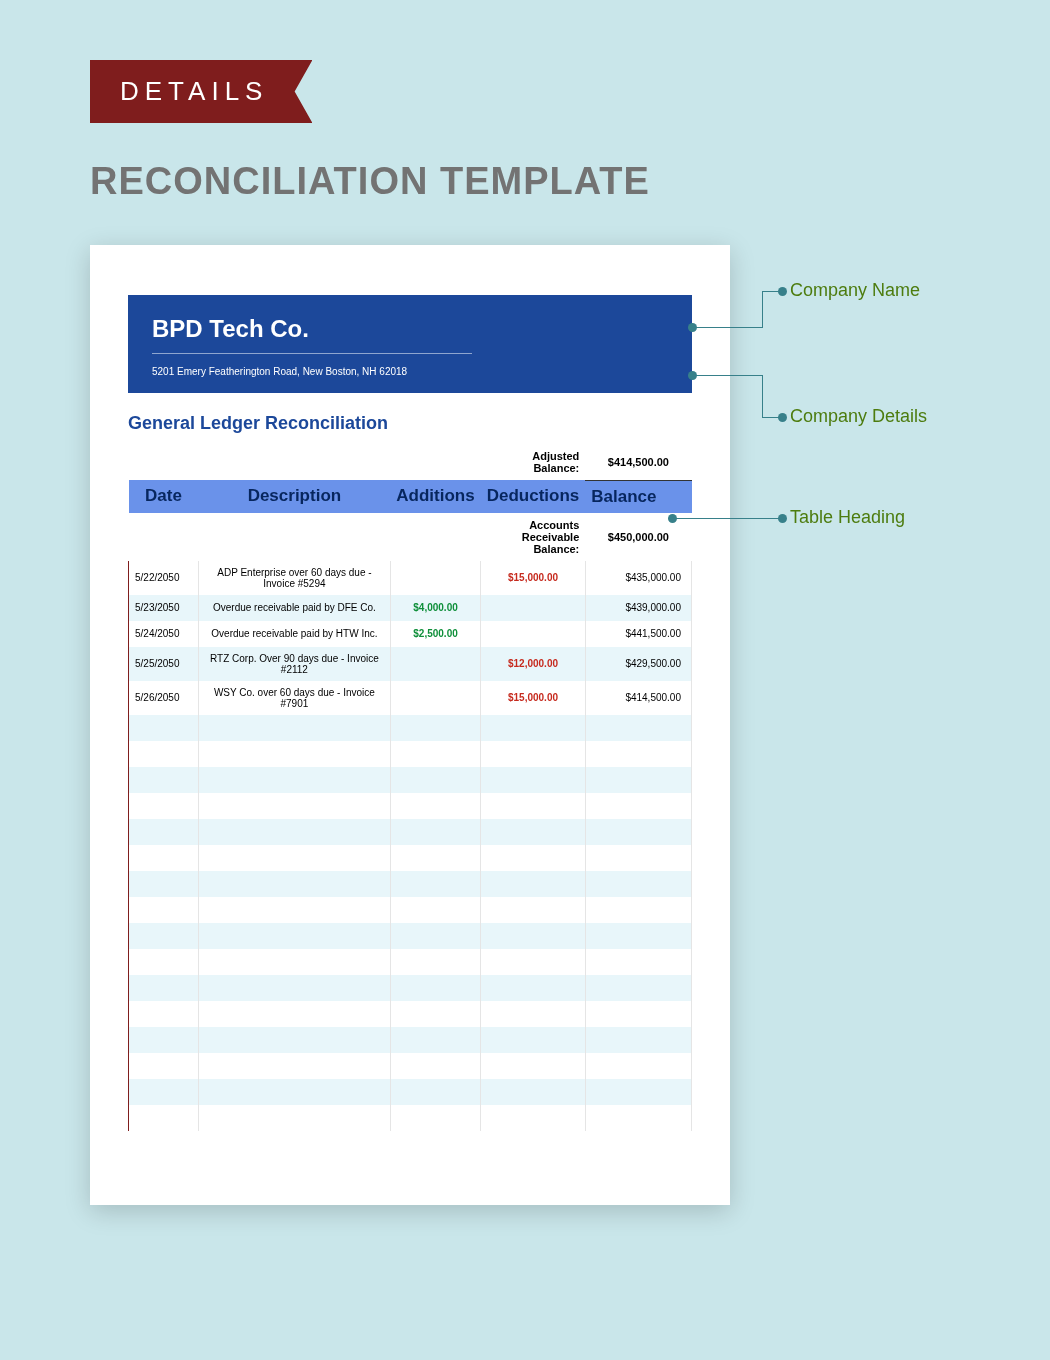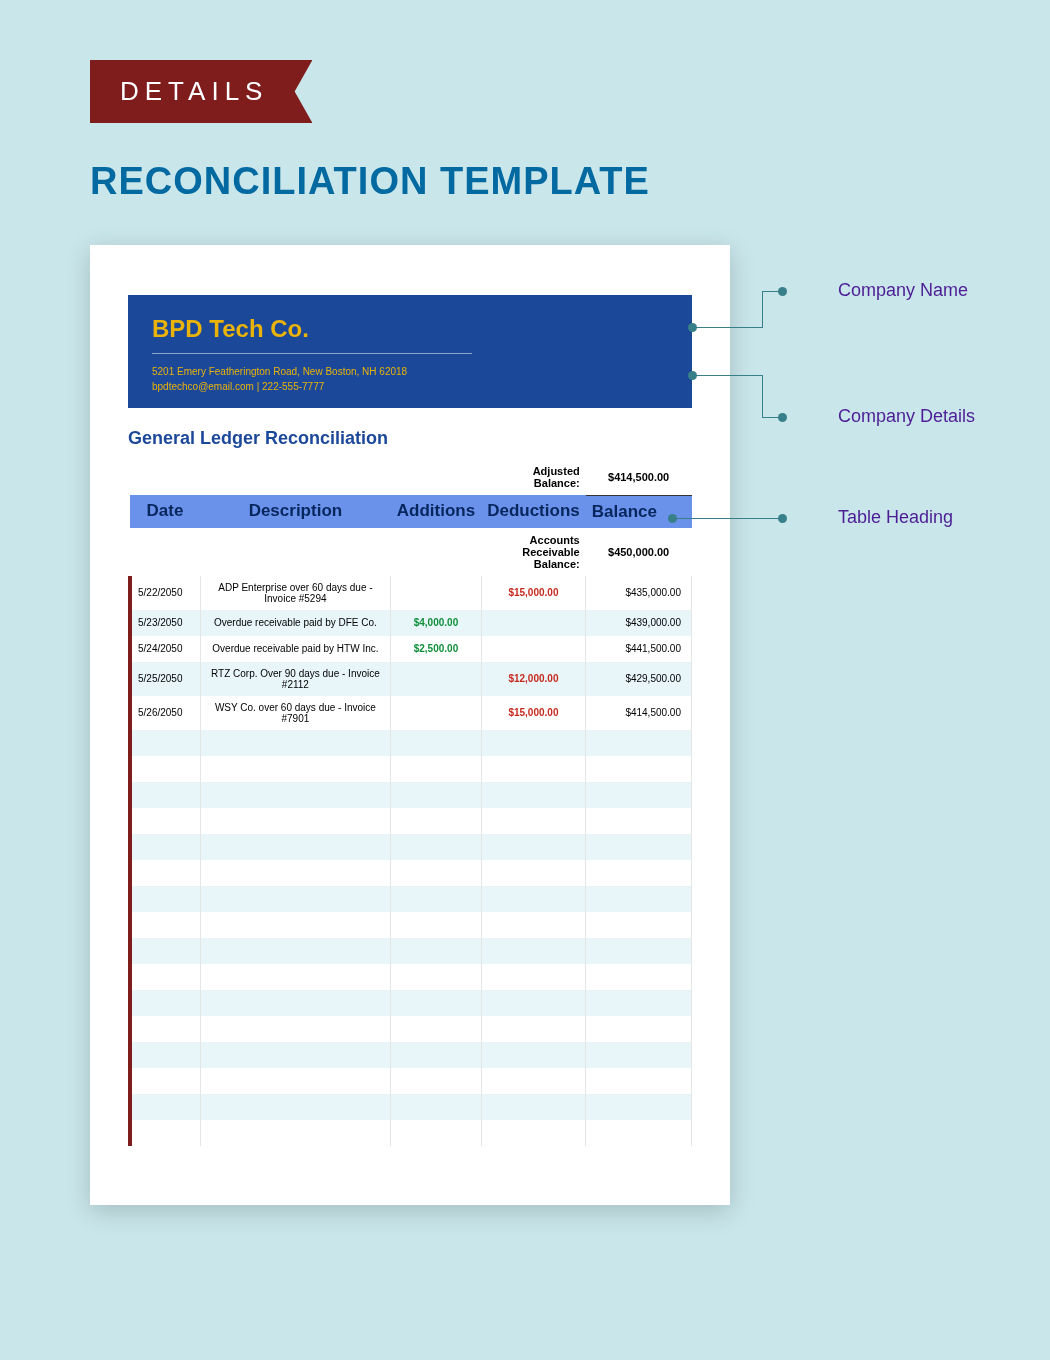--- a/index.html
+++ b/index.html
@@ -20,38 +20,38 @@
     font-size: 26px;
     letter-spacing: 6px;
     font-weight: 500;
     padding: 16px 44px 16px 30px;
     clip-path: polygon(0 0, 100% 0, 92% 50%, 100% 100%, 0 100%);
   }
   .title {
     position: absolute;
     top: 160px;
     left: 90px;
-    color: #0369a1;
+    color: #737373;
     font-size: 38px;
     font-weight: 600;
     letter-spacing: 1px;
   }
   .page {
     position: absolute;
     top: 245px;
     left: 90px;
     width: 640px;
     height: 960px;
     background: #fff;
     box-shadow: 0 6px 24px rgba(0,0,0,0.18);
     padding: 50px 38px 20px 38px;
   }
   .header-block {
     background: #1c489a;
-    color: #eab308;
+    color: #ffffff;
     padding: 20px 24px 14px 24px;
     margin-bottom: 20px;
   }
   .header-block .co-name {
     font-size: 24px;
     font-weight: bold;
     padding-bottom: 10px;
     display: inline-block;
   }
   .header-block .rule {
@@ -88,37 +88,36 @@
     color: #07265e;
     font-weight: bold;
     text-align: center;
     font-size: 17px;
   }
   .ar-row td { font-weight: bold; text-align: center; font-size: 11px; }
   .ar-row td:last-child { text-align: center; }
   tr.data td {
     border-right: 1px solid #e5e5e5;
   }
-  tr.data td:first-child { border-left: 4px solid #7f1d1d; }
+  tr.data td:first-child { border-left: 1px solid #7f1d1d; }
   tr.data:nth-child(even) td { background: #e8f6fa; }
   tr.data:nth-child(odd) td { background: #fff; }
   .col-date { width: 13%; text-align: left; }
   .col-desc { width: 38%; text-align: center; }
   .col-add { width: 14%; text-align: center; }
   .col-ded { width: 15%; text-align: center; }
   .col-bal { width: 20%; text-align: right; padding-right: 10px !important; }
   .green { color: #0f8f3a; font-weight: bold; }
   .red { color: #c62a1e; font-weight: bold; }
   
   .anno {
     position: absolute;
-    color: #4c1d95;
+    color: #4d7c0f;
     font-size: 18px;
     font-weight: 500;
-    margin-left: 48px;
   }
   .dot {
     position: absolute;
     width: 9px; height: 9px;
     background: #37808a;
     border-radius: 50%;
   }
   .line-h, .line-v {
     position: absolute;
     background: #37808a;
@@ -130,21 +129,20 @@
 <body>
 
 <div class="ribbon">DETAILS</div>
 <div class="title">RECONCILIATION TEMPLATE</div>
 
 <div class="page">
   <div class="header-block">
     <div class="co-name">BPD Tech Co.</div>
     <div class="rule"></div>
     <div class="addr">5201 Emery Featherington Road, New Boston, NH 62018</div>
-    <div class="addr">bpdtechco@email.com | 222-555-7777</div>
   </div>
   <div class="section-title">General Ledger Reconciliation</div>
 
   <table class="ledger">
     <tbody>
         <tr class="adj-row">
       <td colspan="3"></td>
       <td style="text-align:right;margin-top:40px;">Adjusted Balance:</td>
       <td class="adj-val">$414,500.00</td>
     </tr>

